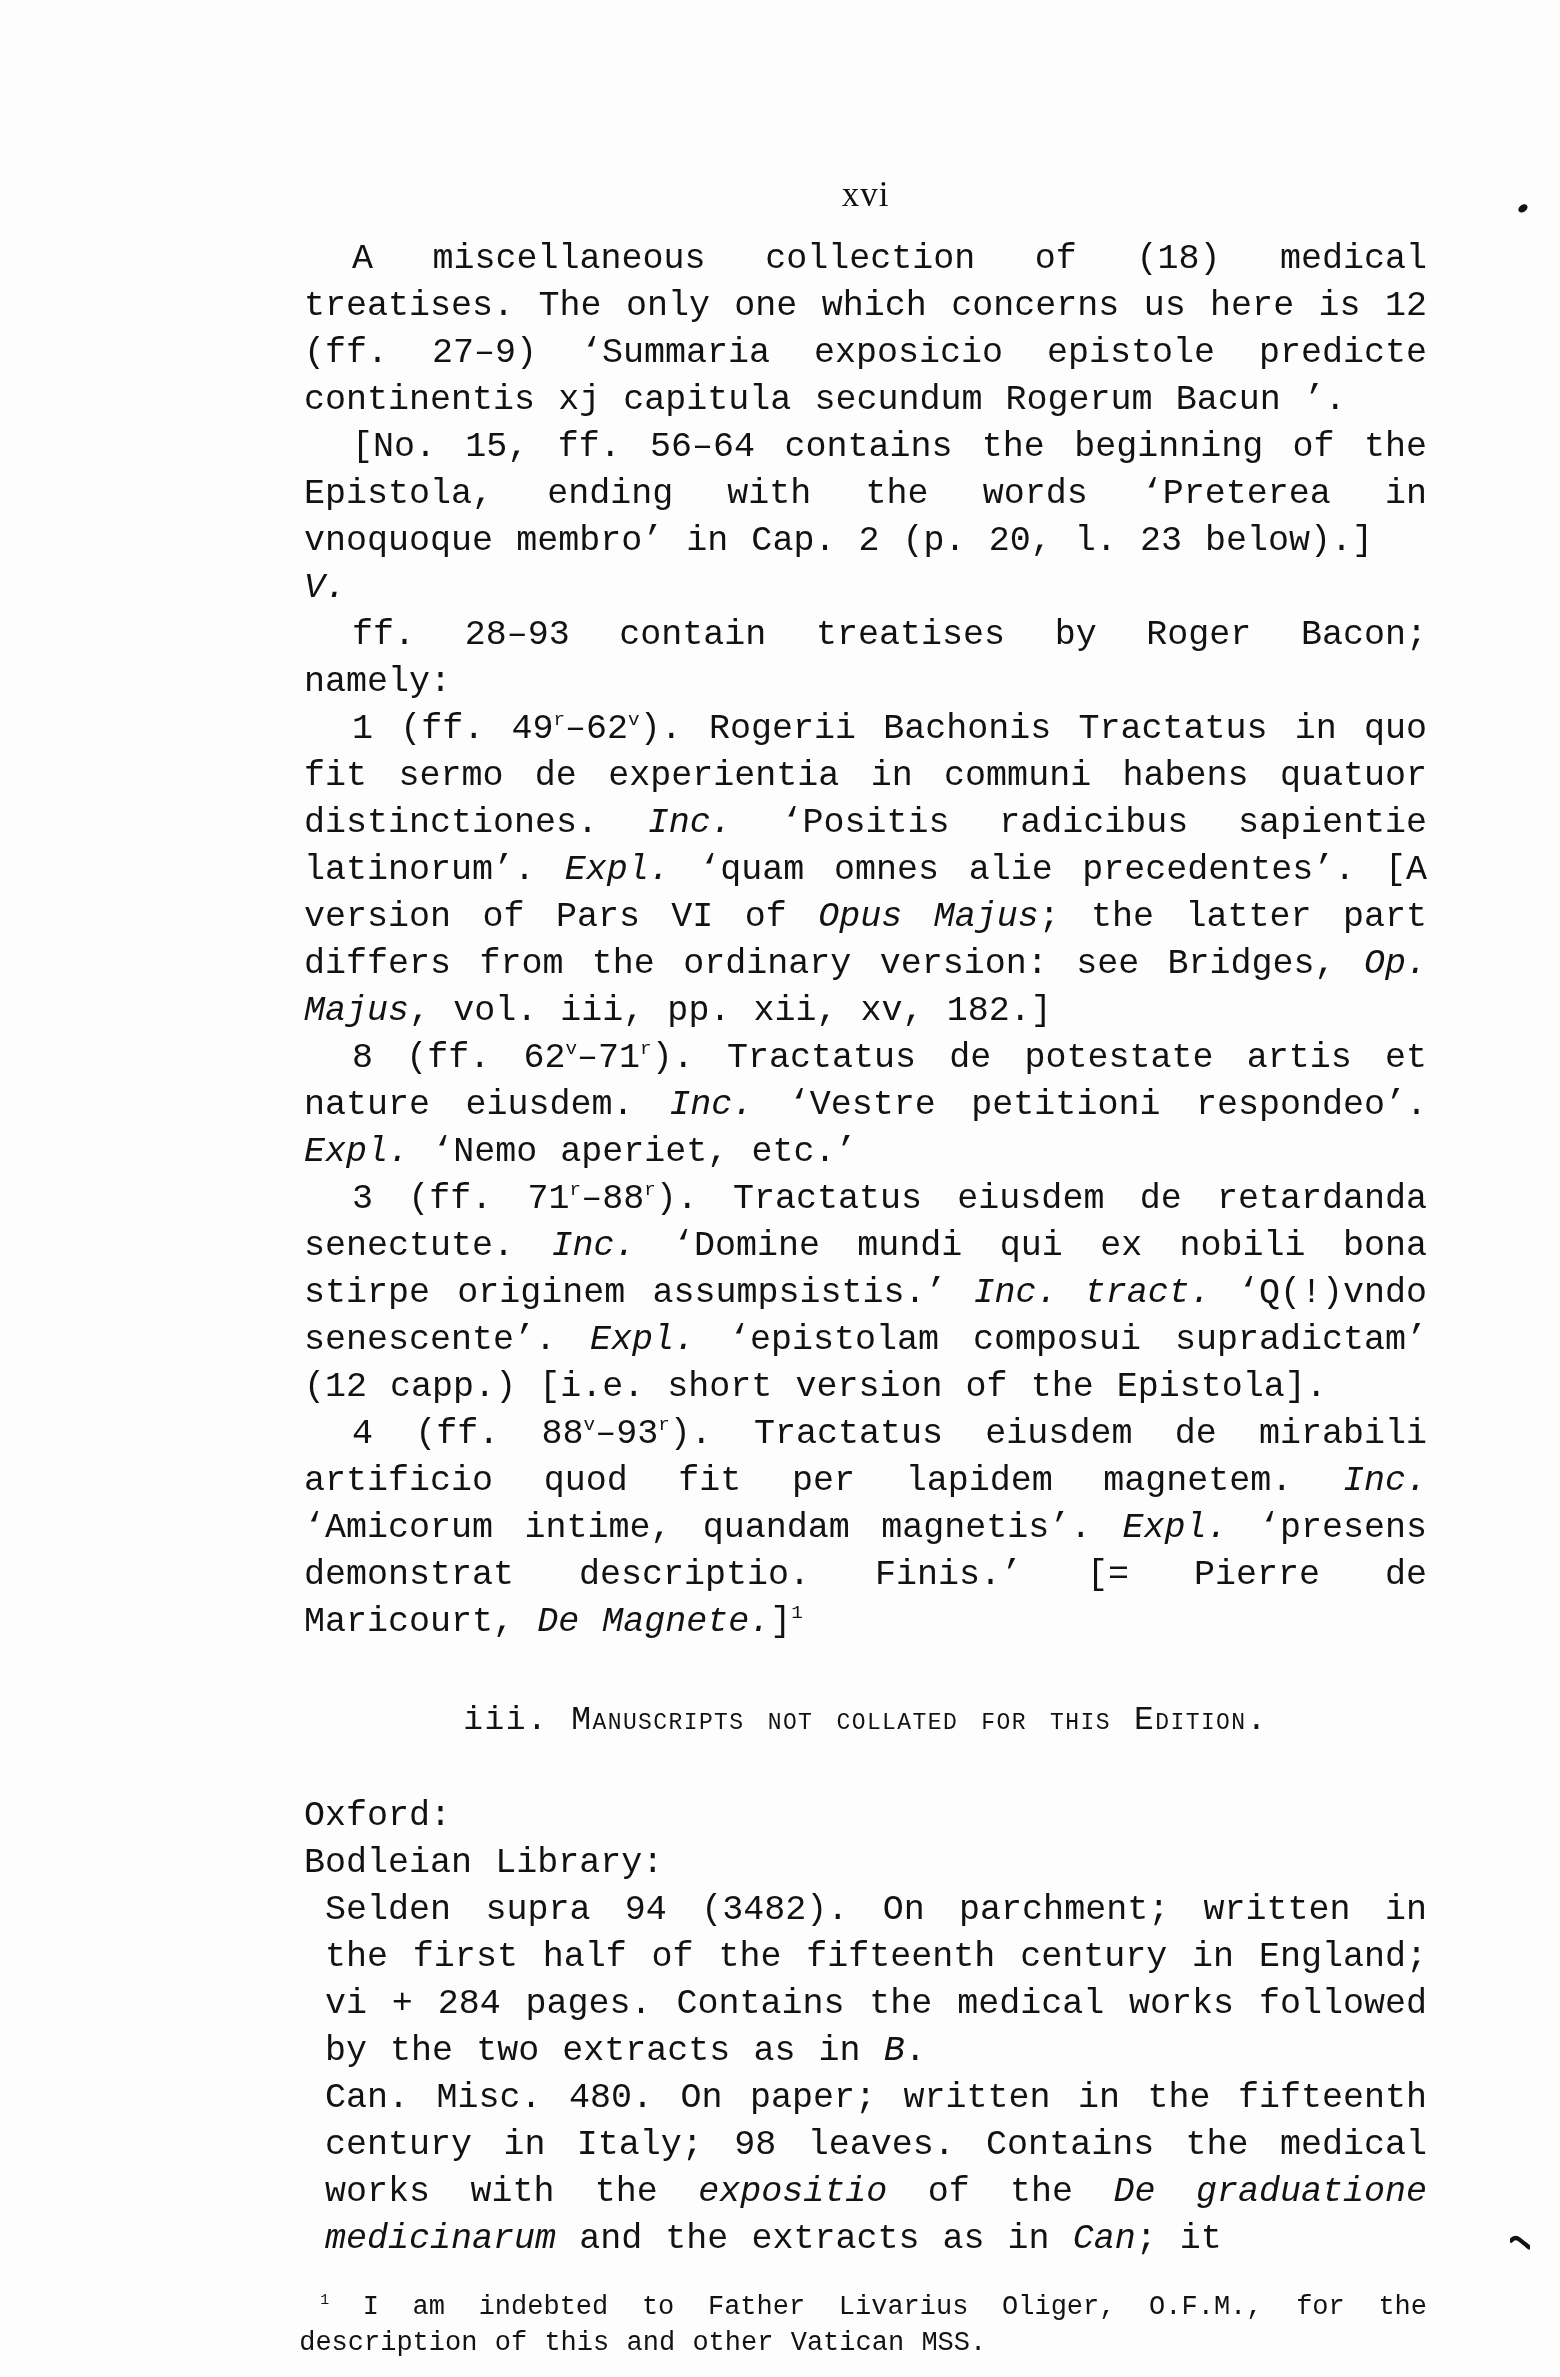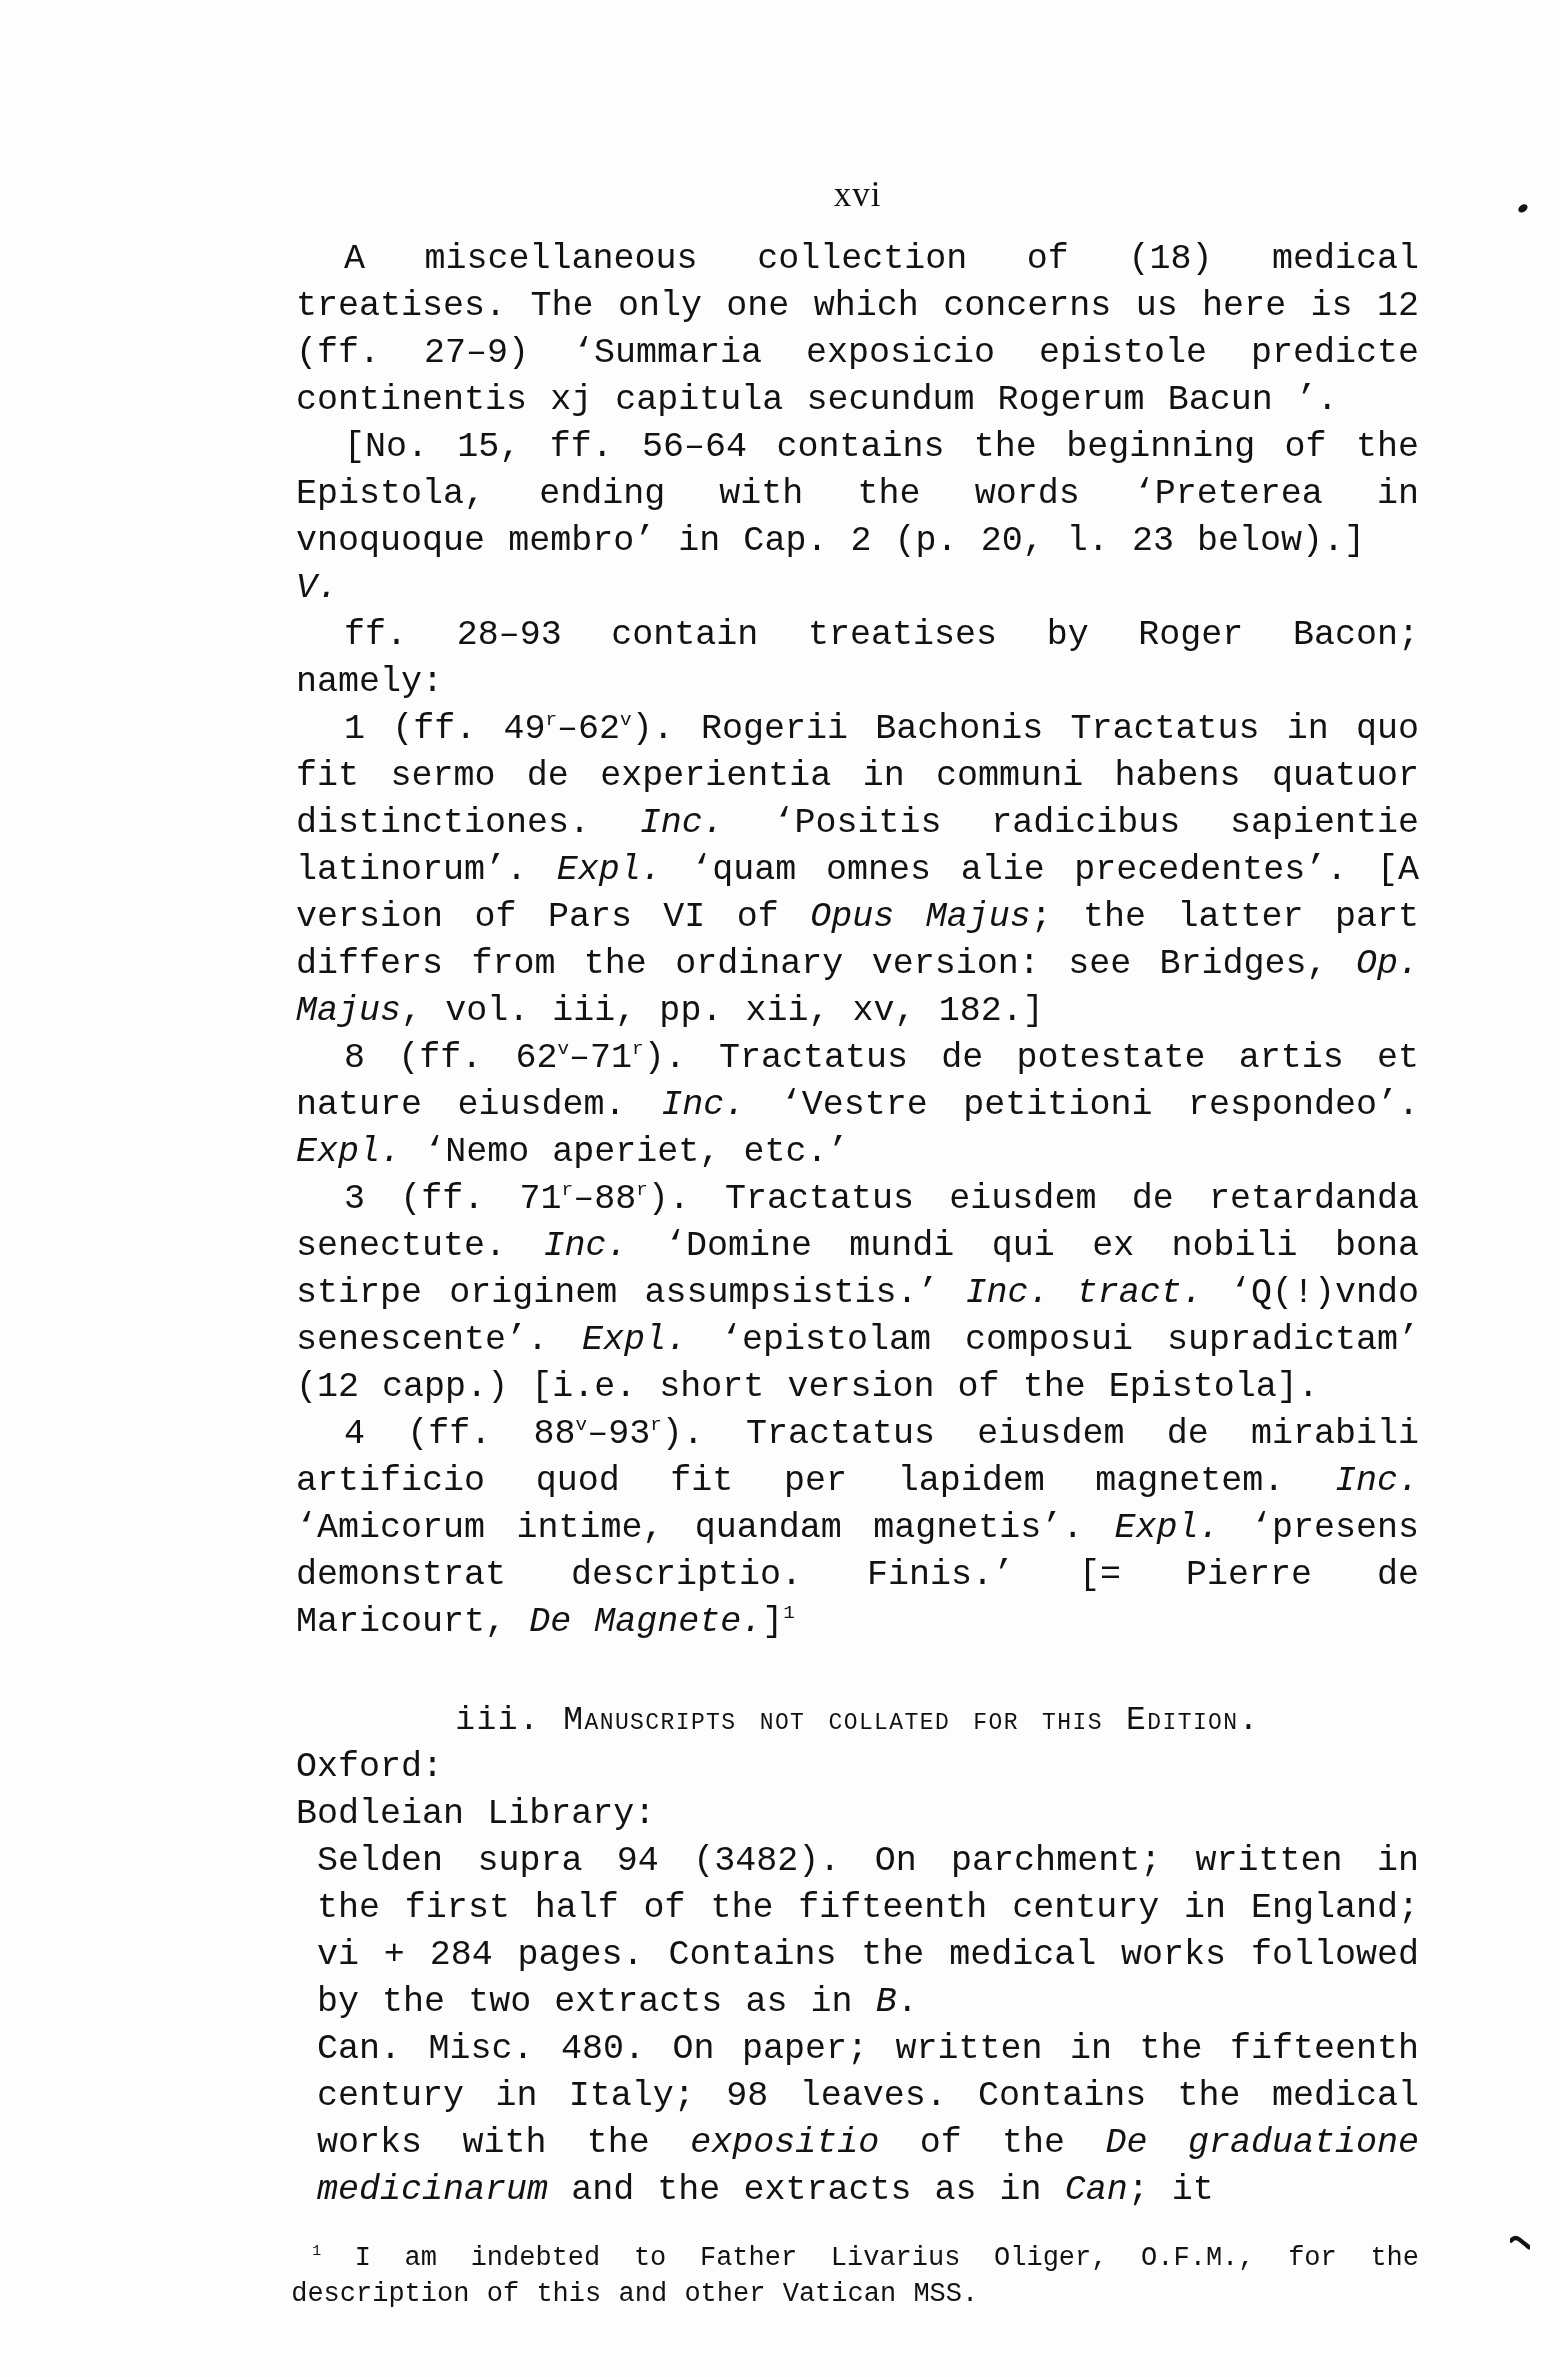--- a/index.html
+++ b/index.html
@@ -11,21 +11,21 @@
   body{
     width:1561px;height:2506px;
     position:relative;
     background:var(--paper);
     color:var(--ink);
     font-family:"Liberation Serif","DejaVu Serif",serif;
     overflow:hidden;
   }
   .page-column{
     position:absolute;
-    left:296px;top:171px;
+    left:304px;top:171px;
     width:1123px;
   }
   .page-number{
     text-align:center;
     font-size:35px;
     line-height:48px;
     margin-bottom:17px;
     letter-spacing:1px;
   }
   .page-body p{
@@ -35,20 +35,21 @@
     text-align:justify;
     word-spacing:0.06em;
     font-family:Liberation Mono, monospace;
   }
   .page-body p.indent{text-indent:48px;}
   .page-body p.entry{margin-left:21px;}
   .page-body p.heading{
     text-align:center;
     text-indent:0;
     margin-top:51px;
+    margin-bottom:49px;
     font-size:33px;
     letter-spacing:1.4px;
   }
   .page-body p.footnote{
     margin-top:26px;
     font-size:27px;
     line-height:36px;
     text-indent:21px;
     margin-left:-4.8px;
     word-spacing:0.04em;

